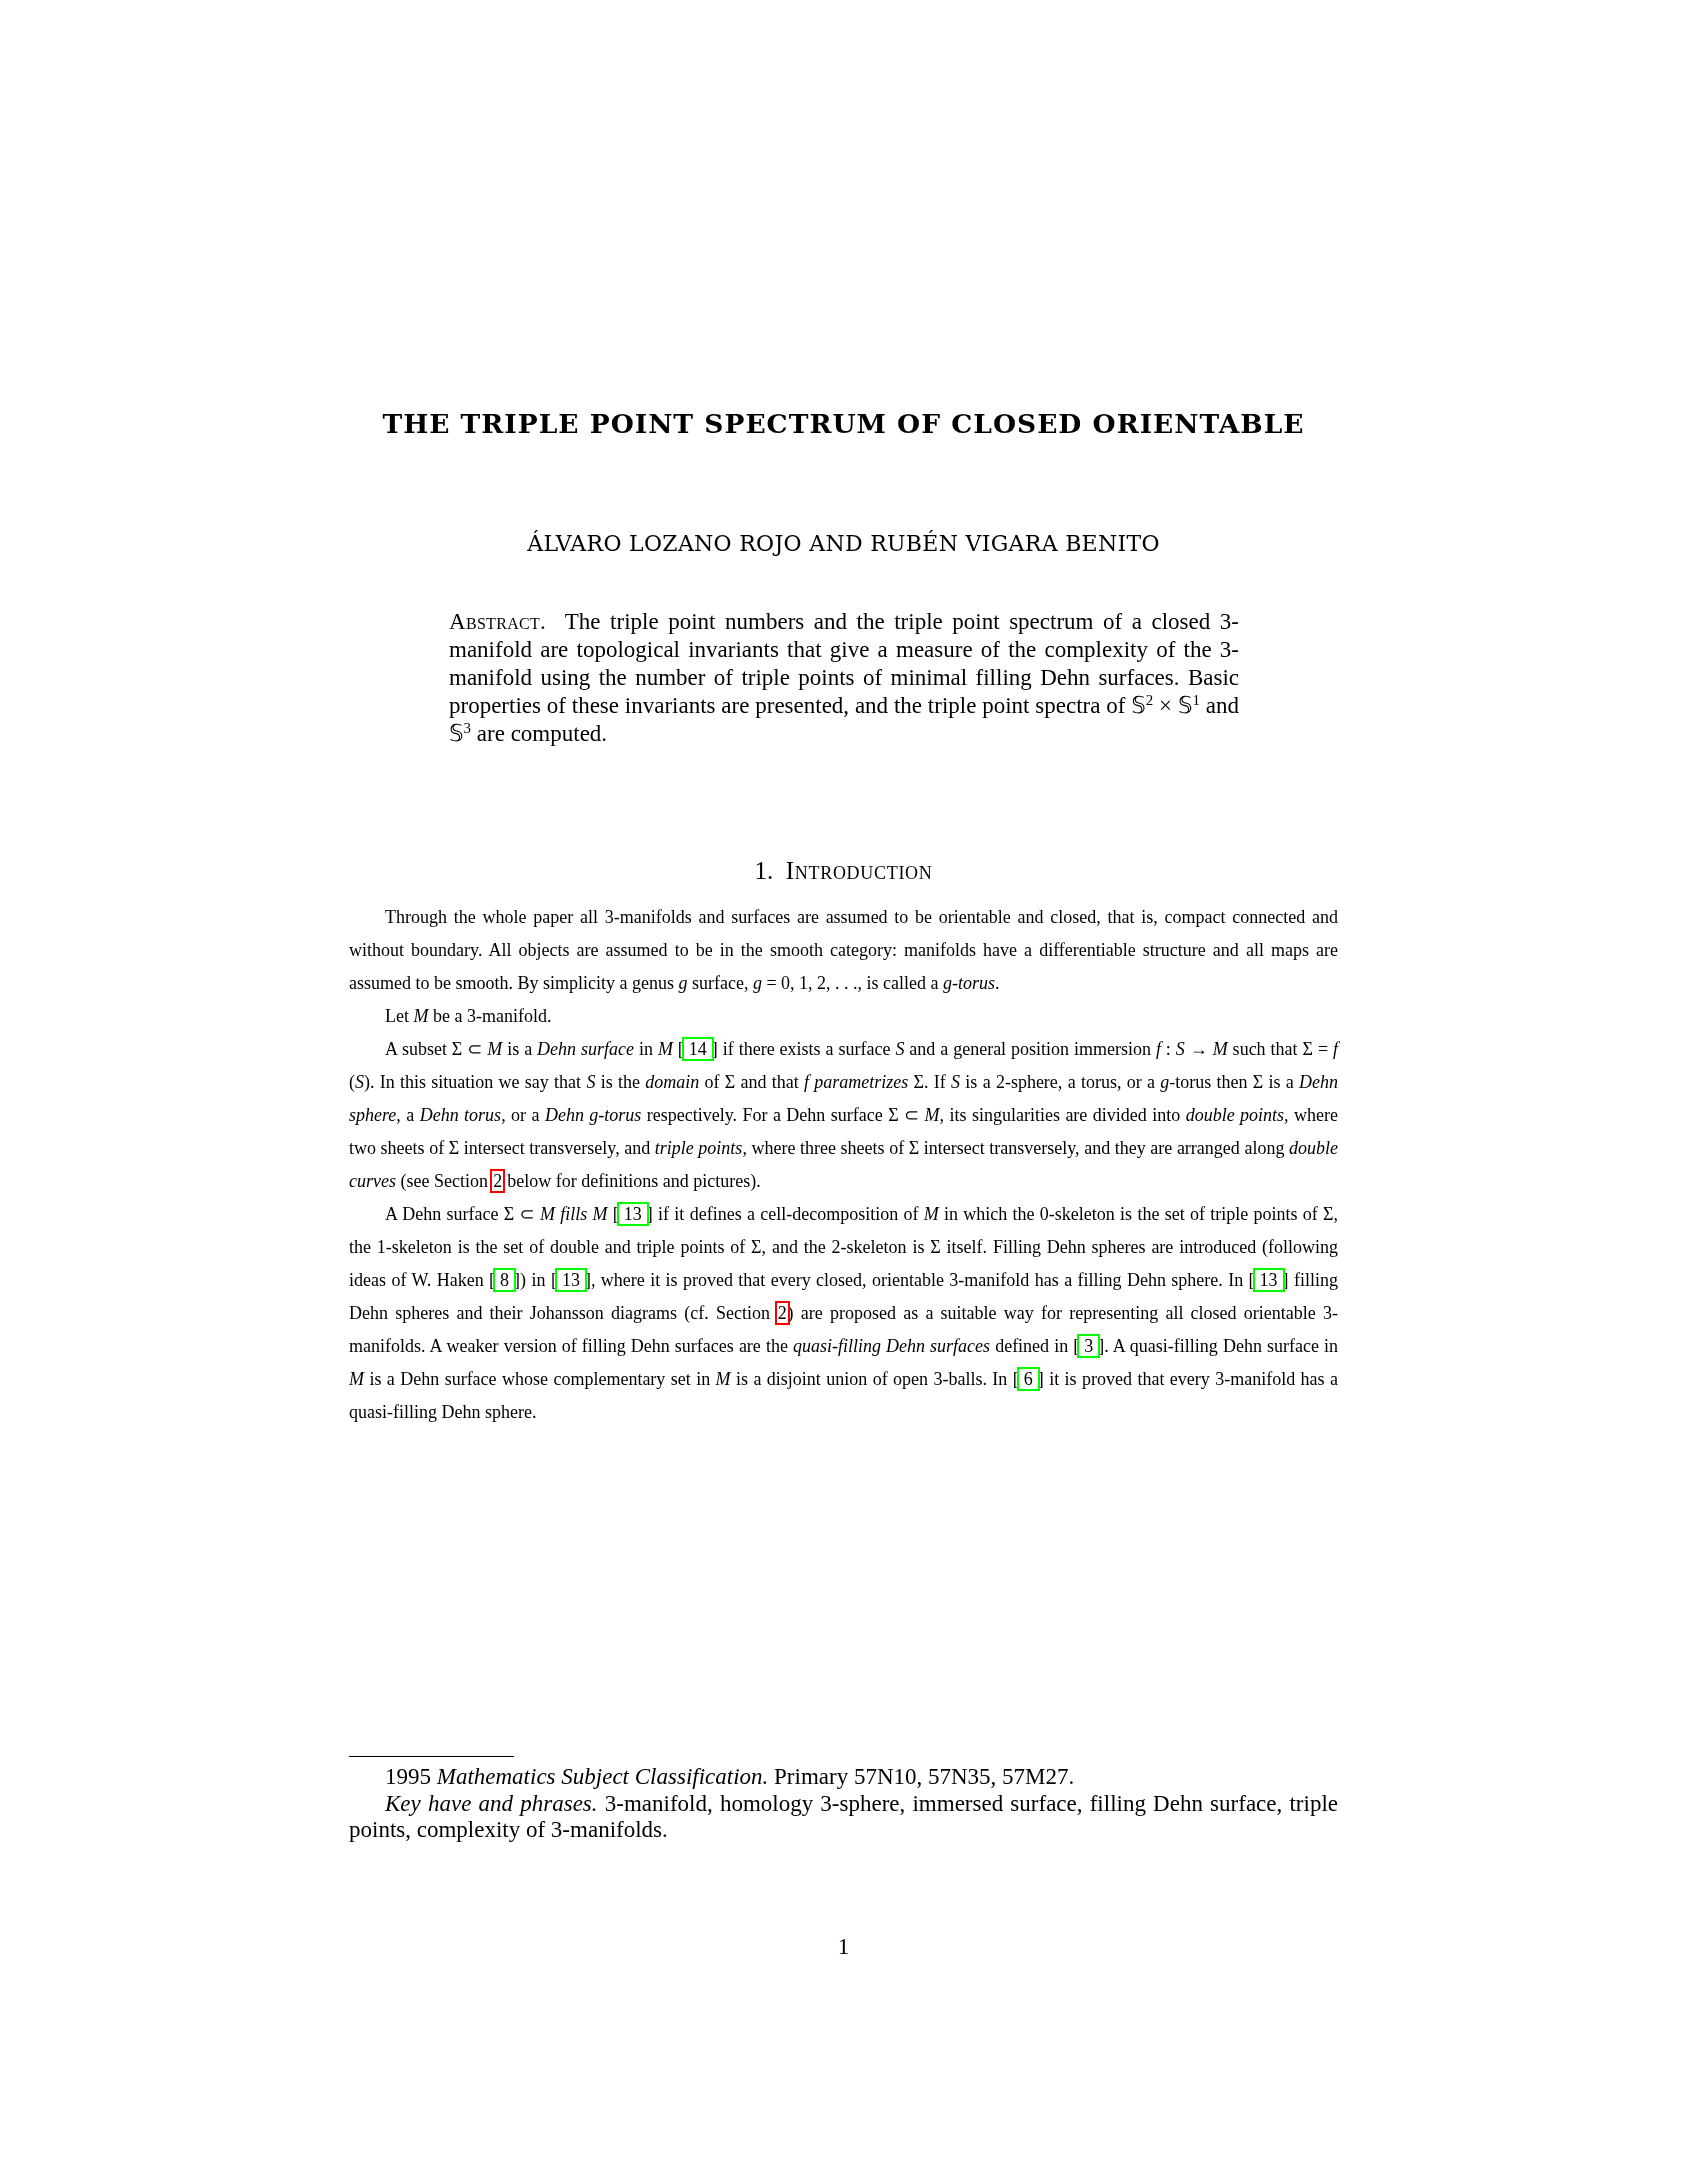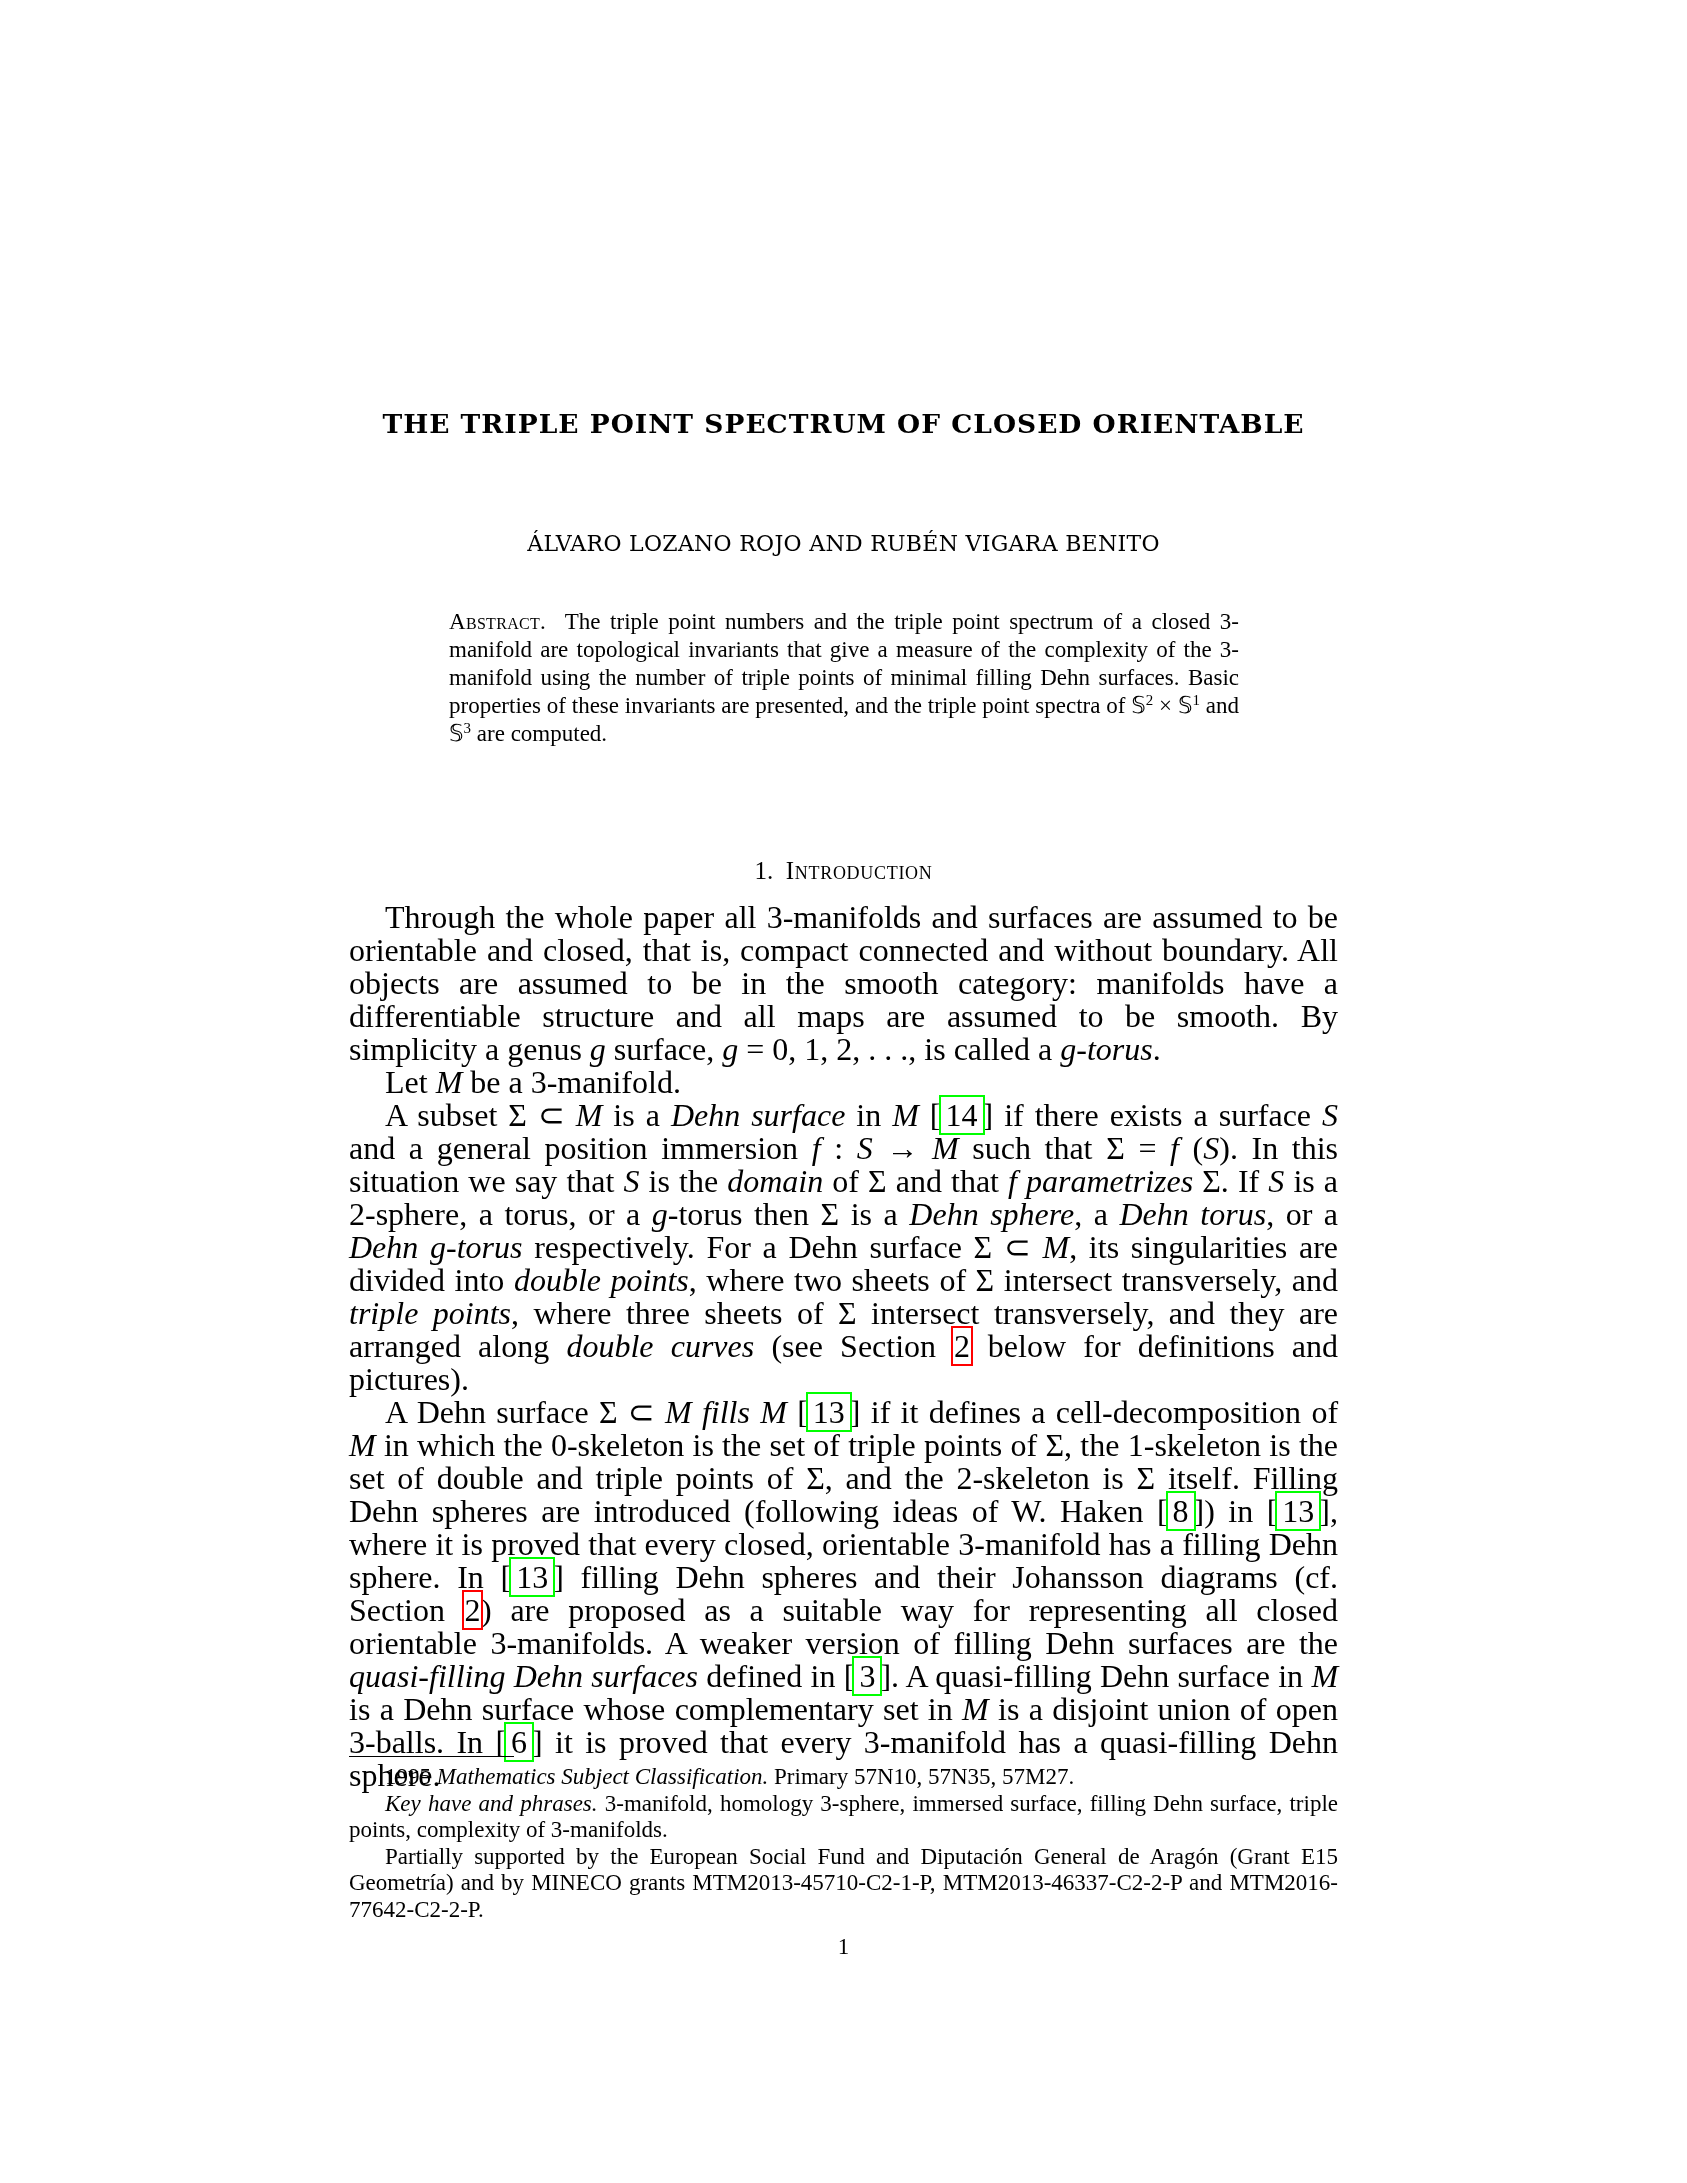--- a/index.html
+++ b/index.html
@@ -10,21 +10,21 @@
            font-size: 26.5px; letter-spacing: 1px; line-height: 38px; top: 405px;
            font-family: "DejaVu Serif", serif; }
   .authors { left: 349px; width: 989px; text-align: center; font-size: 22px;
              top: 531px; line-height: 26.5px; letter-spacing: 0.3px; }
   .abstract { left: 449px; width: 790px; top: 608px; font-size: 20.5px;
               line-height: 28px; text-align: justify; font-family: "Liberation Serif", serif; font-size: 23px; }
   .abstract .lead { font-variant: small-caps; letter-spacing: 0.3px; }
   .heading { left: 349px; width: 989px; text-align: center; top: 855px;
              font-size: 25px; line-height: 32px; font-family: "Liberation Serif", serif; }
   .heading .sc { font-variant: small-caps; letter-spacing: 0.7px; }
-  .body { left: 349px; width: 989px; top: 901px; font-size: 32px;
+  .body { left: 349px; width: 989px; top: 901px; font-size: 18px;
           line-height: 33px; text-align: justify; font-family: "Liberation Serif", serif; }
   .body p { margin: 0; text-indent: 36px; }
   .cite-g { outline: 2px solid #00ff00; outline-offset: -0.7px; padding: 0 5px; }
   .cite-r { outline: 2px solid #ff0000; outline-offset: -0.7px; padding: 0 0.7px; }
   .rule { left: 349px; top: 1756px; width: 165px; height: 1.3px; background: #000; }
   .foot { left: 349px; width: 989px; top: 1764px; font-size: 23px;
           line-height: 26.5px; text-align: justify; font-family: "Liberation Serif", serif; }
   .foot p { margin: 0; text-indent: 36px; }
   .pagenum { left: 349px; width: 989px; text-align: center; top: 1934px;
              font-size: 23px; line-height: 26.5px; font-family: "Liberation Serif", serif; }
@@ -58,17 +58,16 @@
   <p><span>A subset Σ ⊂ </span><i>M</i><span> is a </span><i>Dehn surface</i><span> in </span><i>M</i> [<span class="cite-g">14</span>]<span> if there exists a surface </span><i>S</i><span> and a general position immersion </span><i>f</i><span> : </span><i>S</i><span> → </span><i>M</i><span> such that Σ = </span><i>f</i><span> (</span><i>S</i><span>). In this situation we say that </span><i>S</i><span> is the </span><i>domain</i><span> of Σ and that </span><i>f</i> <i>parametrizes</i><span> Σ. If </span><i>S</i><span> is a 2-sphere, a torus, or a </span><i>g</i><span>-torus then Σ is a </span><i>Dehn sphere</i><span>, a </span><i>Dehn torus</i><span>, or a </span><i>Dehn g-torus</i><span> respectively. For a Dehn surface Σ ⊂ </span><i>M</i><span>, its singularities are divided into </span><i>double points</i><span>, where two sheets of Σ intersect transversely, and </span><i>triple points</i><span>, where three sheets of Σ intersect transversely, and they are arranged along </span><i>double curves</i><span> (see Section </span><span class="cite-r">2</span><span> below for definitions and pictures).</span></p>
 
   <p><span>A Dehn surface Σ ⊂ </span><i>M</i> <i>fills M</i> [<span class="cite-g">13</span>]<span> if it defines a cell-decomposition of </span><i>M</i><span> in which the 0-skeleton is the set of triple points of Σ, the 1-skeleton is the set of double and triple points of Σ, and the 2-skeleton is Σ itself. Filling Dehn spheres are introduced (following ideas of W. Haken </span>[<span class="cite-g">8</span>]<span>) in </span>[<span class="cite-g">13</span>]<span>, where it is proved that every closed, orientable 3-manifold has a filling Dehn sphere. In </span>[<span class="cite-g">13</span>]<span> filling Dehn spheres and their Johansson diagrams (cf. Section </span><span class="cite-r">2</span><span>) are proposed as a suitable way for representing all closed orientable 3-manifolds. A weaker version of filling Dehn surfaces are the </span><i>quasi-filling Dehn surfaces</i><span> defined in </span>[<span class="cite-g">3</span>]<span>. A quasi-filling Dehn surface in </span><i>M</i><span> is a Dehn surface whose complementary set in </span><i>M</i><span> is a disjoint union of open 3-balls. In </span>[<span class="cite-g">6</span>]<span> it is proved that every 3-manifold has a quasi-filling Dehn sphere.</span></p>
 </div>
 
 <div class="abs rule"></div>
 
 <div class="abs foot">
   <p><span>1995</span> <i>Mathematics Subject Classification.</i><span> Primary 57N10, 57N35, 57M27.</span></p>
   <p><i>Key have and phrases.</i><span> 3-manifold, homology 3-sphere, immersed surface, filling Dehn surface, triple points, complexity of 3-manifolds.</span></p>
-  <p>Partially supported by the European Social Fund and Diputación General de Aragón (Grant E15 Geometría) and by MINECO grants MTM2013-45710-C2-1-P, MTM2013-46337-C2-2-P and MTM2016-77642-C2-2-P.</p>
 </div>
 
 <div class="abs pagenum">1</div>
 
 
 </body></html>

